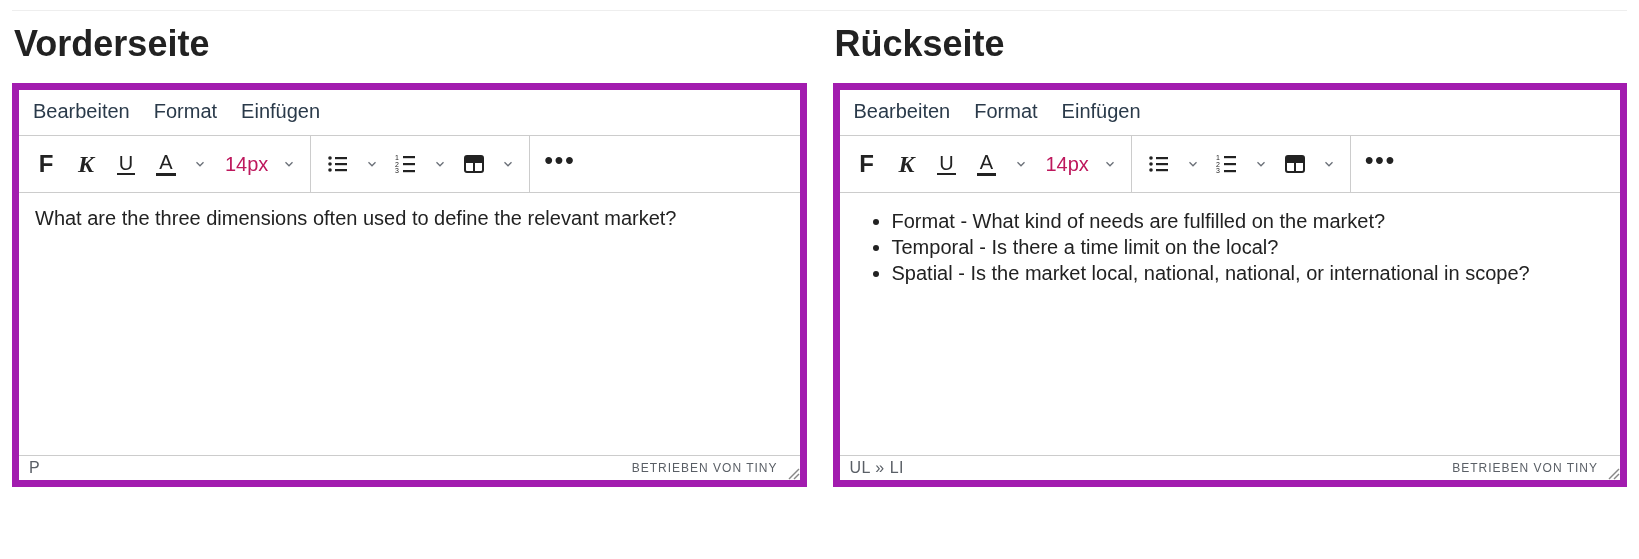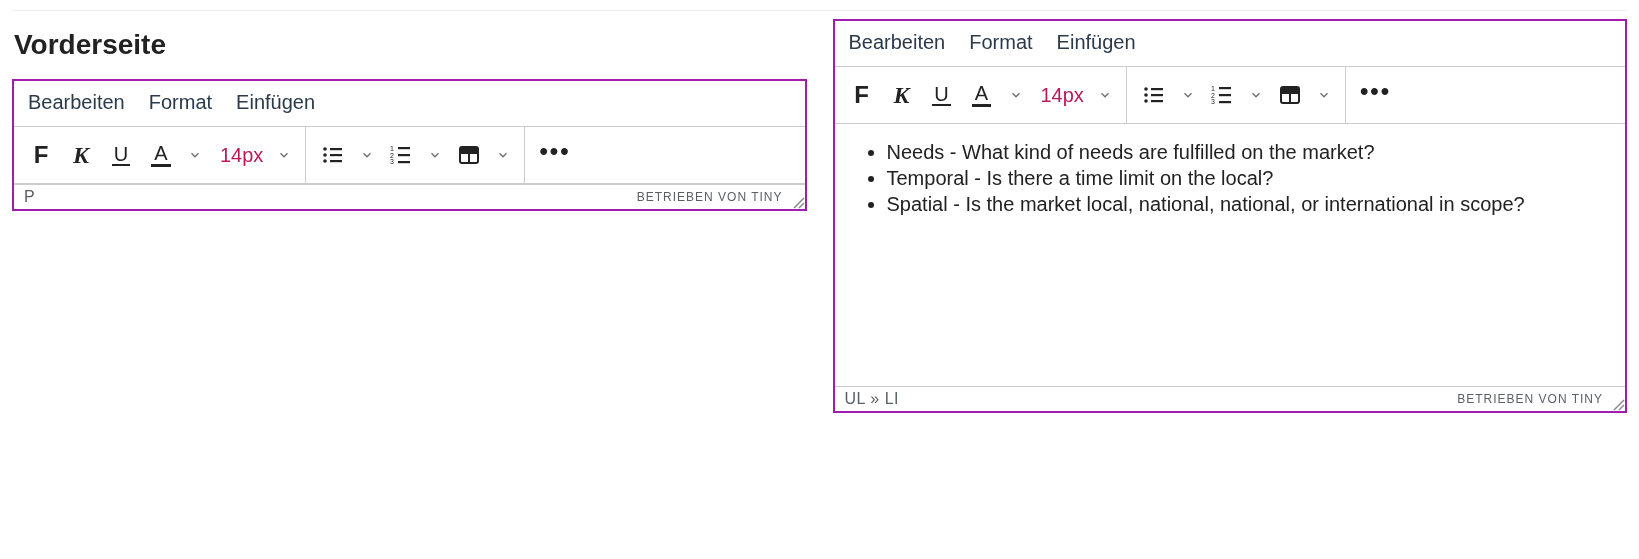--- a/index.html
+++ b/index.html
@@ -15,27 +15,27 @@
     display: flex;
     gap: 26px;
     border-top: 1px solid #eee;
     padding-top: 8px;
   }
   .col {
     flex: 1;
     min-width: 0;
   }
   .col-title {
-    font-size: 28px;
+    font-size: 36px;
     font-weight: 700;
     color: #222;
-    margin: 10px 0 18px 2px;
+    margin: 4px 0 18px 2px;
   }
   .editor {
-    border: 2px solid #a21caf;
+    border: 7px solid #a21caf;
     background: #fff;
   }
   .menubar {
     display: flex;
     gap: 24px;
     padding: 10px 14px 12px 14px;
     color: #2a3a4a;
     font-size: 20px;
     border-bottom: 1px solid #ccc;
   }
@@ -224,36 +224,40 @@
               </svg>
             </span>
         </div>
         <div class="tgroup">
           <span class="tbtn">
               <span class="dots">•••</span>
             </span>
         </div>
       </div>
 
+      <div class="content">
+        <span>What are the three dimensions often used to define the relevant market?</span>
+      </div>
 
       <div class="statusbar">
         <span class="path">P</span>
         <span class="brand">BETRIEBEN VON TINY</span>
         <span class="resize-handle">
           <svg width="14" height="14" viewBox="0 0 14 14">
             <line x1="3" y1="13" x2="13" y2="3" stroke="#888" stroke-width="1.4"></line>
             <line x1="8" y1="13" x2="13" y2="8" stroke="#888" stroke-width="1.4"></line>
           </svg>
         </span>
       </div>
 
     </div>
   </div>
 
   <div class="col">
+    <div class="col-title">Rückseite</div>
     <div class="editor">
 
       <div class="menubar">
         <span class="mitem">Bearbeiten</span>
         <span class="mitem">Format</span>
         <span class="mitem">Einfügen</span>
       </div>
 
       <div class="toolbar">
         <div class="tgroup">
@@ -328,21 +332,21 @@
         </div>
         <div class="tgroup">
           <span class="tbtn">
               <span class="dots">•••</span>
             </span>
         </div>
       </div>
 
       <div class="content">
         <ul>
-          <li>Needs - What kind of needs are fulfilled on the market?</li>
+          <li>Format - What kind of needs are fulfilled on the market?</li>
           <li>Temporal - Is there a time limit on the local?</li>
           <li>Spatial - Is the market local, national, national, or international in scope?</li>
         </ul>
       </div>
 
       <div class="statusbar">
         <span class="path">UL » LI</span>
         <span class="brand">BETRIEBEN VON TINY</span>
         <span class="resize-handle">
           <svg width="14" height="14" viewBox="0 0 14 14">

